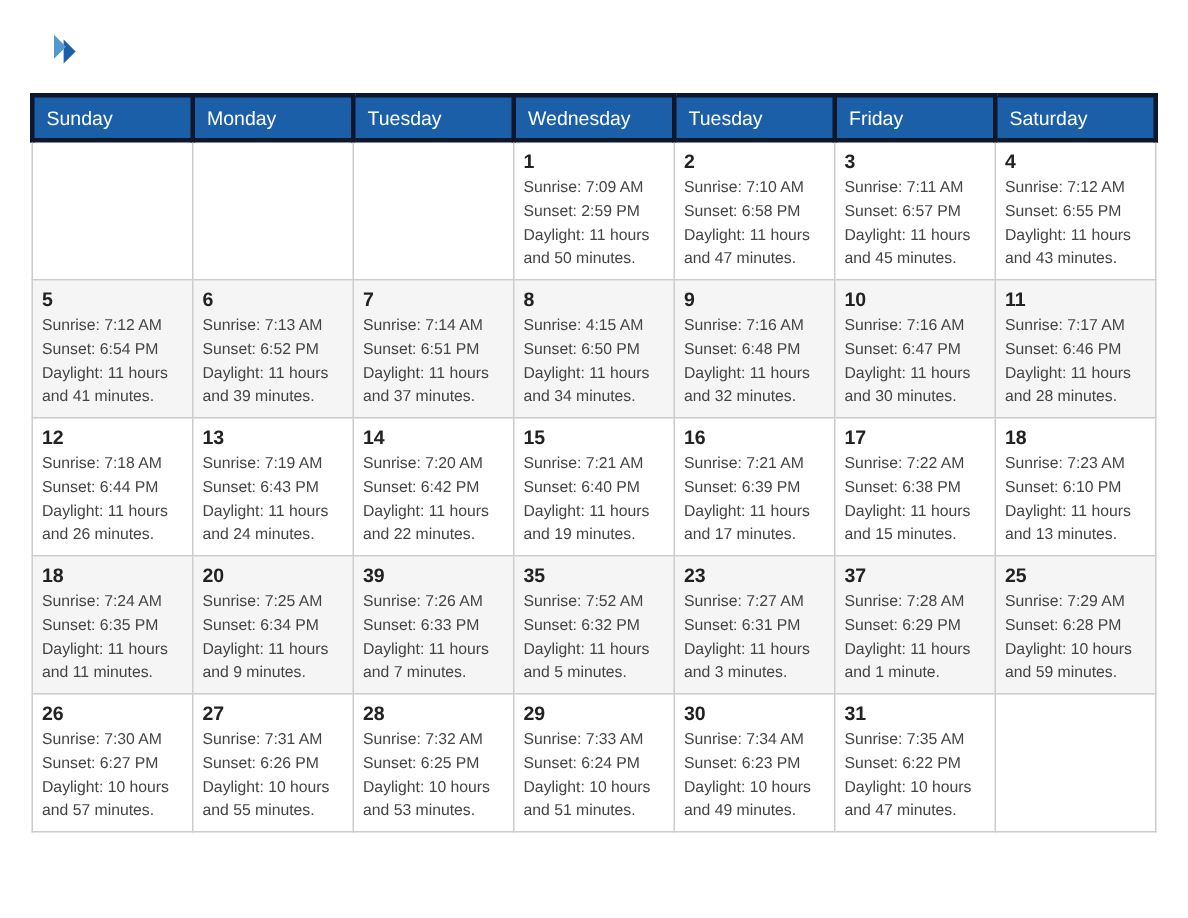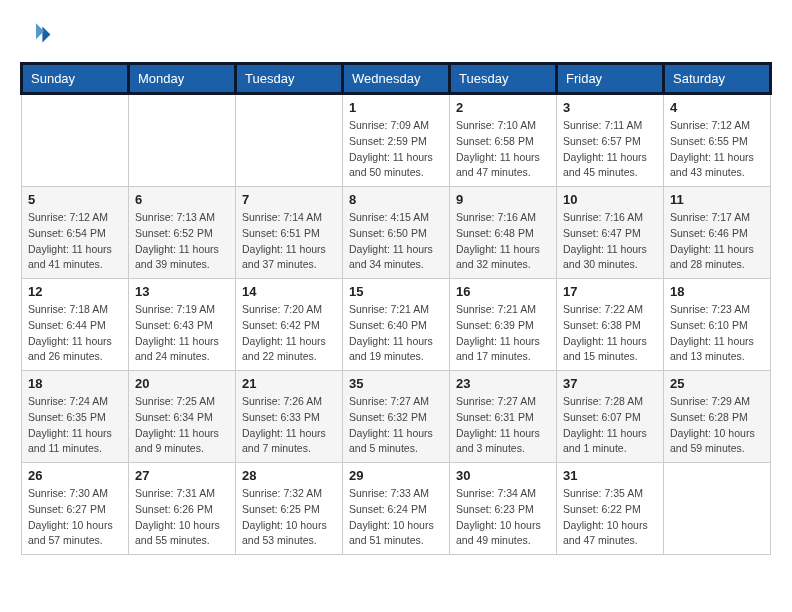--- a/index.html
+++ b/index.html
@@ -265,44 +265,44 @@
 and 11 minutes.</div>
         </td>
         <td>
           <div class="day-number">20</div>
           <div class="day-info">Sunrise: 7:25 AM
 Sunset: 6:34 PM
 Daylight: 11 hours
 and 9 minutes.</div>
         </td>
         <td>
-          <div class="day-number">21</div>
+          <div class="day-number">39</div>
           <div class="day-info">Sunrise: 7:26 AM
 Sunset: 6:33 PM
 Daylight: 11 hours
 and 7 minutes.</div>
         </td>
         <td>
           <div class="day-number">35</div>
-          <div class="day-info">Sunrise: 7:27 AM
+          <div class="day-info">Sunrise: 7:52 AM
 Sunset: 6:32 PM
 Daylight: 11 hours
 and 5 minutes.</div>
         </td>
         <td>
           <div class="day-number">23</div>
           <div class="day-info">Sunrise: 7:27 AM
 Sunset: 6:31 PM
 Daylight: 11 hours
 and 3 minutes.</div>
         </td>
         <td>
           <div class="day-number">37</div>
           <div class="day-info">Sunrise: 7:28 AM
-Sunset: 6:07 PM
+Sunset: 6:29 PM
 Daylight: 11 hours
 and 1 minute.</div>
         </td>
         <td>
           <div class="day-number">25</div>
           <div class="day-info">Sunrise: 7:29 AM
 Sunset: 6:28 PM
 Daylight: 10 hours
 and 59 minutes.</div>
         </td>

